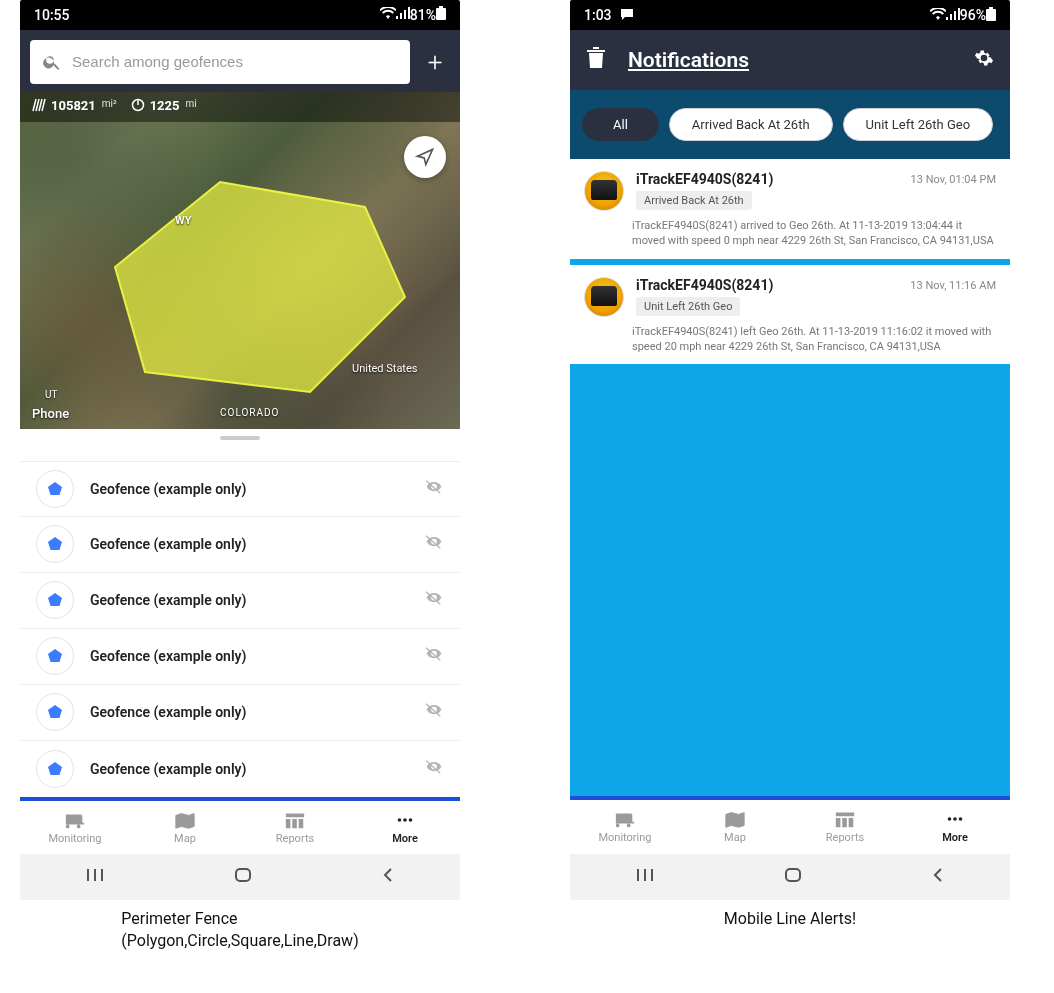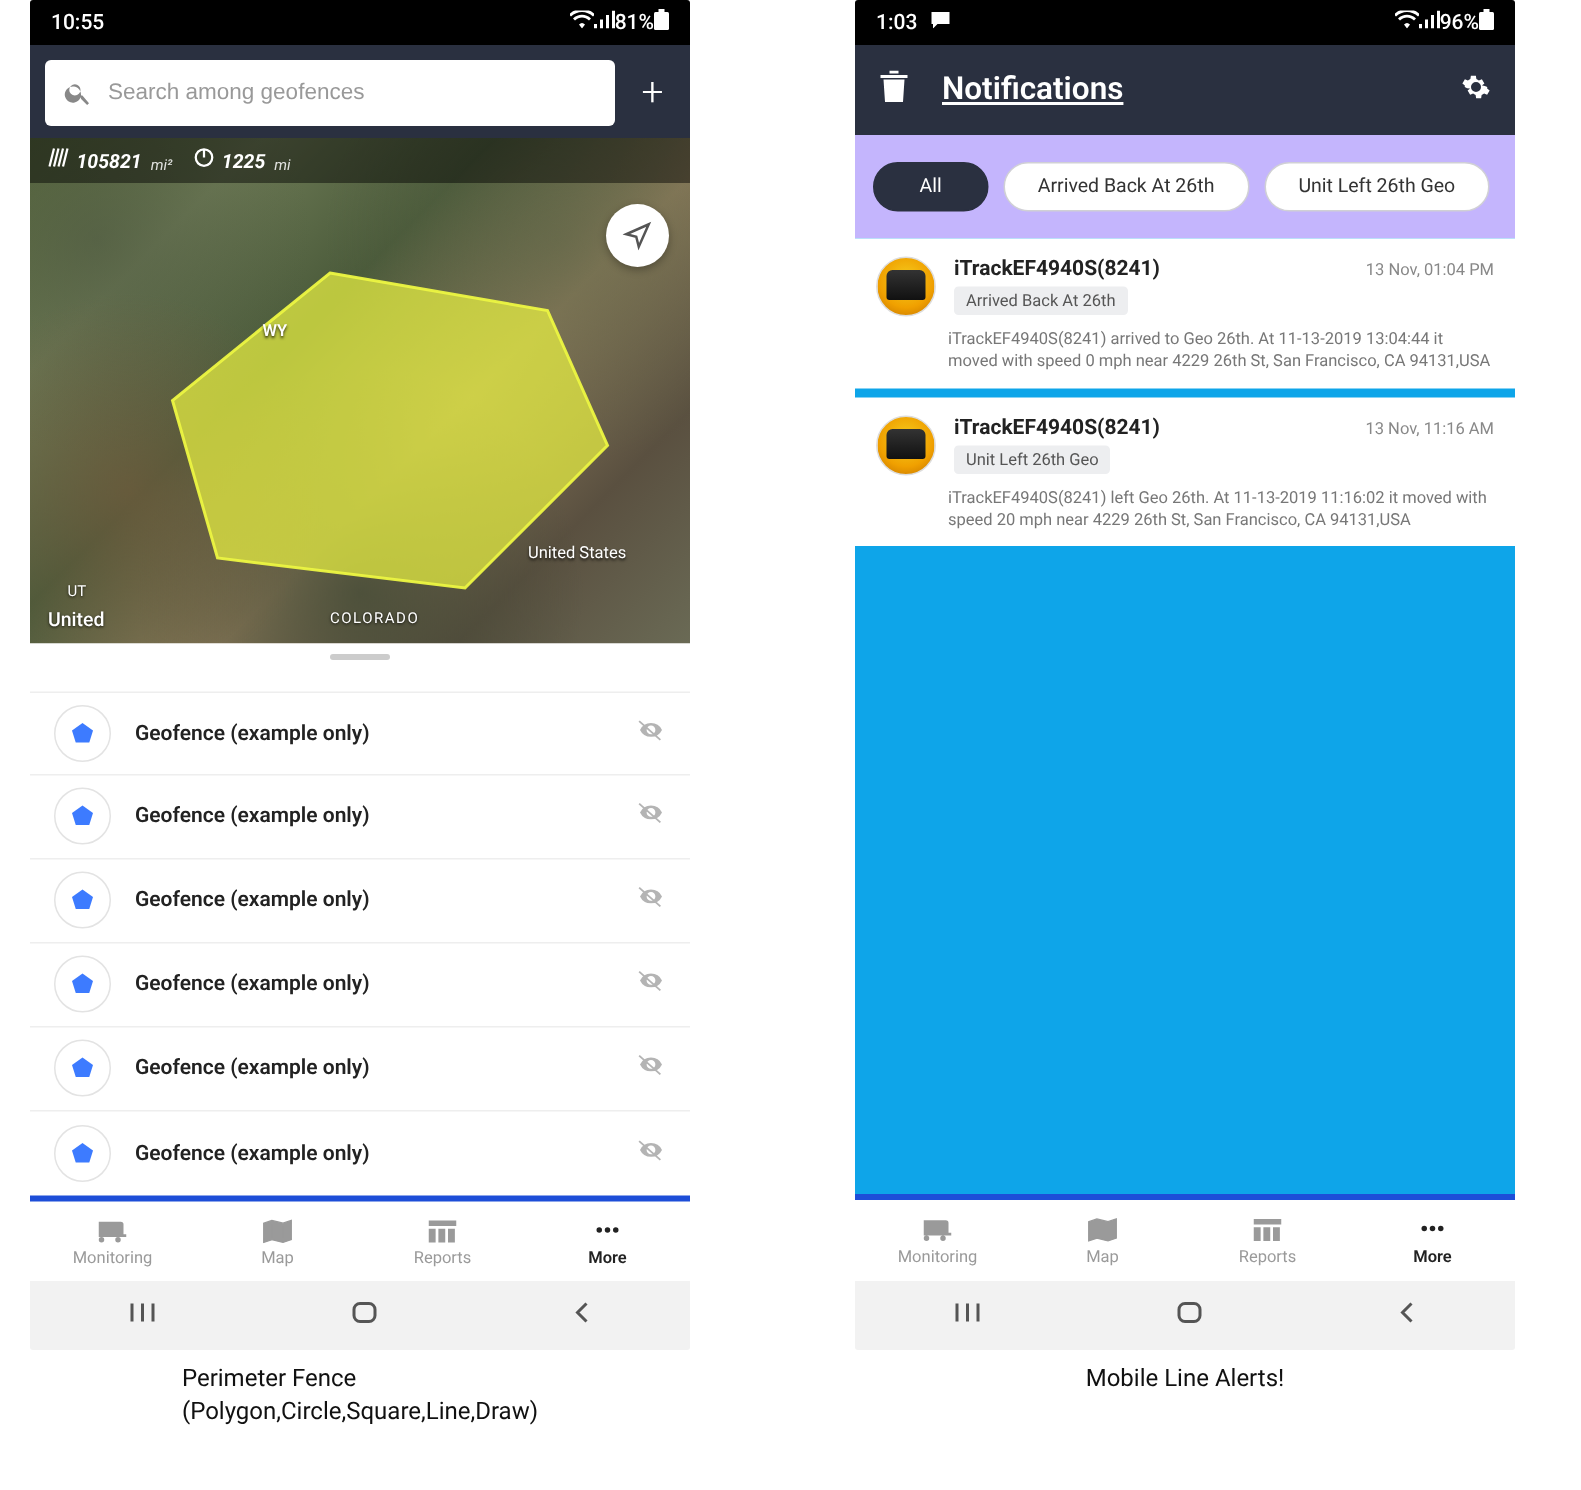--- a/index.html
+++ b/index.html
@@ -95,21 +95,21 @@
   .stats-bar {
     position: absolute; top: 0; left: 0; right: 0;
     background: rgba(0,0,0,0.45);
     color: #fff;
     height: 30px;
     display: flex; align-items: center;
     padding: 0 12px;
     font-size: 13px;
     gap: 14px;
   }
-  .stat { display: flex; align-items: flex-end; gap: 5px; font-style: italic; }
+  .stat { display: flex; align-items: flex-start; gap: 5px; }
   .stat .unit { font-size: 10px; opacity: .85; margin-left: 1px; }
   .polygon {
     position: absolute;
     left: 80px; top: 60px;
     fill: rgba(236, 245, 66, 0.7);
     stroke: rgba(236, 245, 66, 0.95);
     stroke-width: 2;
   }
   .locate-btn {
     position: absolute; right: 14px; top: 44px;
@@ -183,21 +183,21 @@
     display:flex; align-items:center;
     padding: 0 16px;
     gap: 22px;
     text-decoration: underline;
   }
   .notif-title { flex:1; font-size:21px; font-weight:600; }
 
   .chip-row {
     padding: 18px 12px;
     display:flex; gap:10px;
-    background:#c4b5fd;
+    background:#0c4a6e;
   }
   .chip {
     padding: 8px 22px;
     border-radius: 20px;
     font-size: 13px;
     background:#fff;
     border:1px solid #d0d0d5;
     color:#333;
   }
   .chip.active {
@@ -317,21 +317,21 @@
       <div class="locate-btn">
         <svg width="20" height="20" viewBox="0 0 24 24">
               <path fill="none" stroke="#555" stroke-width="2" d="M3 11l18-8-8 18-2-8z"></path>
             </svg>
       </div>
 
       <span class="map-label lbl-wy">WY</span>
       <span class="map-label lbl-us">United States</span>
       <span class="map-label lbl-co">COLORADO</span>
       <span class="map-label lbl-ut">UT</span>
-      <span class="map-label lbl-google">United</span>
+      <span class="map-label lbl-google">Phone</span>
     </div>
     <div class="drag-wrap">
           <div class="drag-handle"></div>
         </div>
 
     <div class="geo-list">
       <div class="geo-row">
         <div class="geo-icon-circ">
               <svg width="16" height="16" viewBox="0 0 16 16">
                 <polygon points="8,1 15,6 12.5,14 3.5,14 1,6"></polygon>

